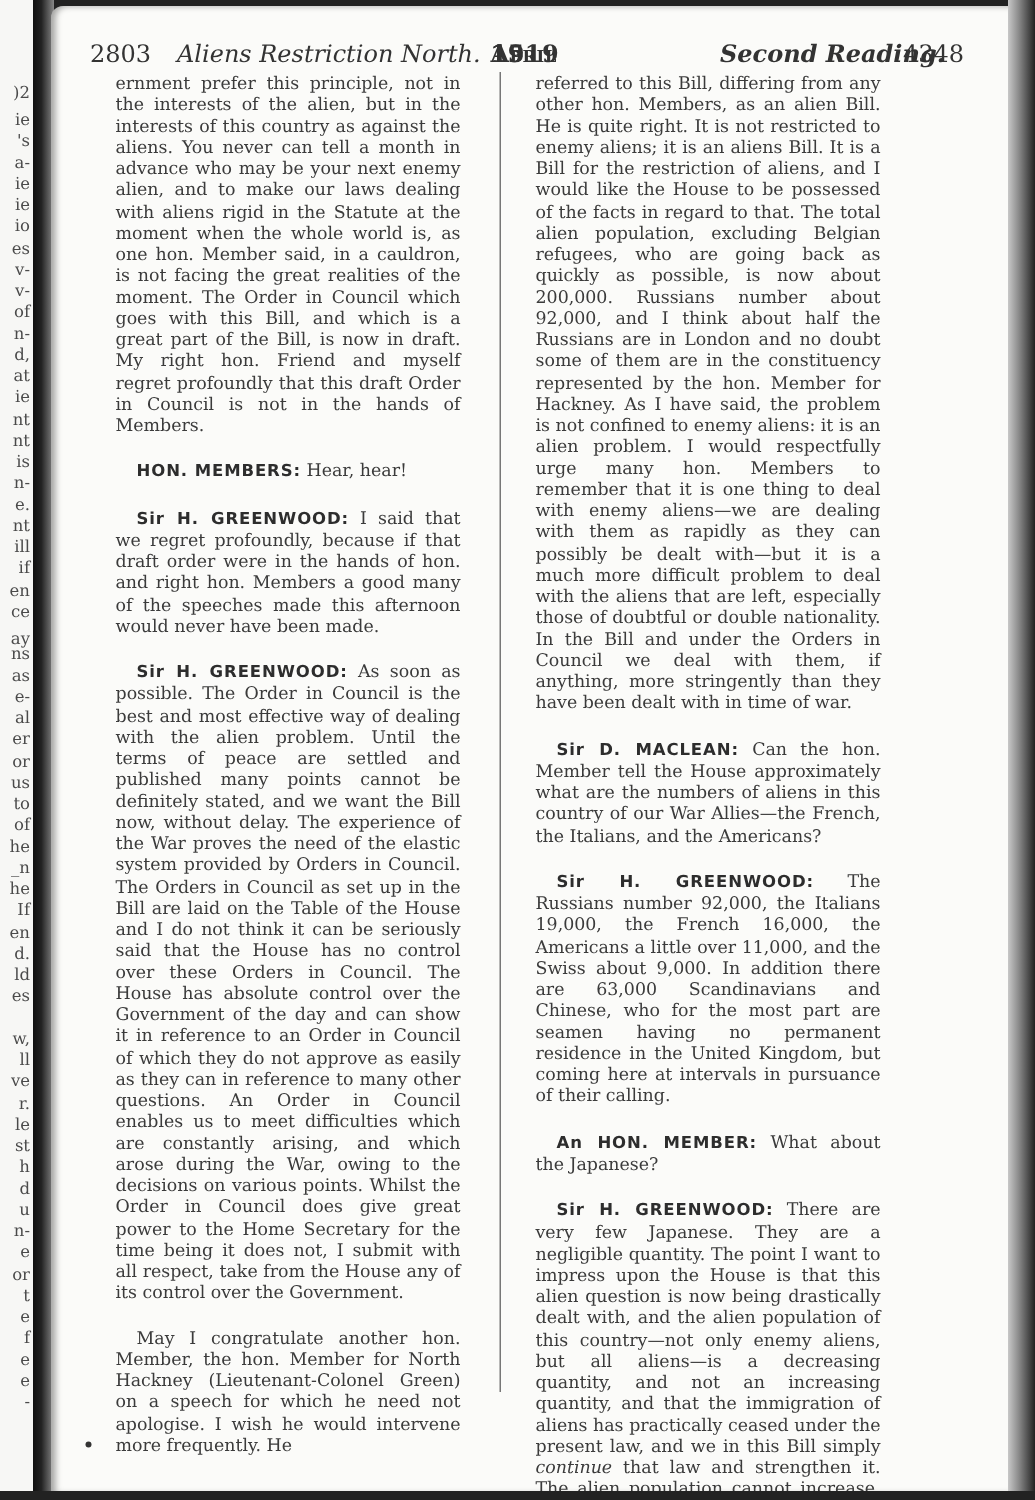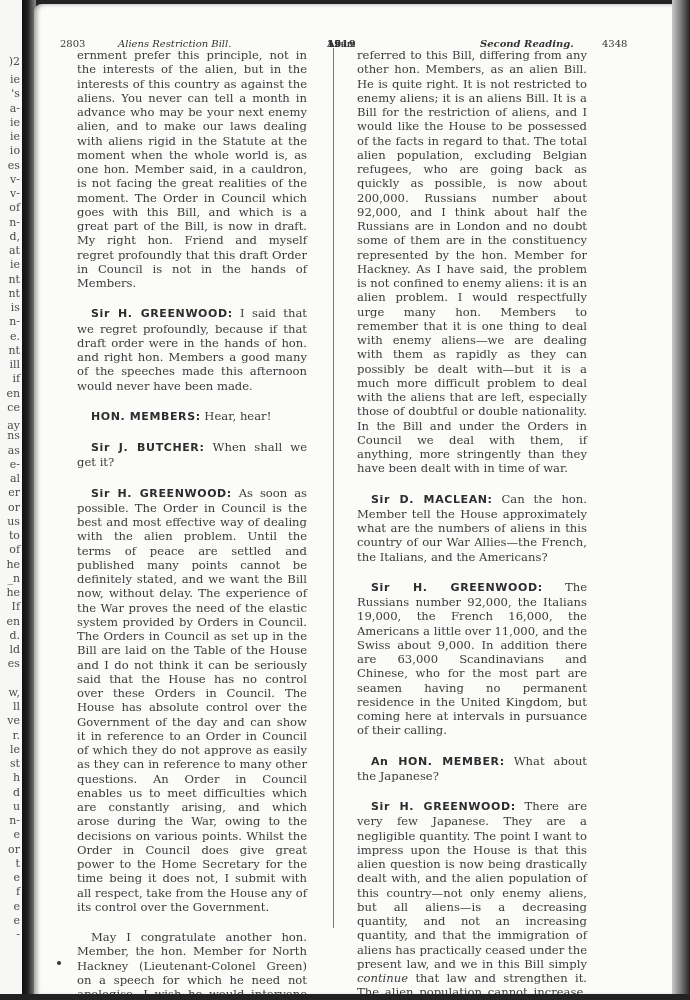--- a/index.html
+++ b/index.html
@@ -28,22 +28,22 @@
     box-shadow: inset 3px 0 4px rgba(0,0,0,0.35);
   }
   .right-edge {
     position: absolute; left: 672px; top: 0; width: 18px; height: 1000px;
     background: linear-gradient(to right, #c8c8c8 0%, #8a8a8a 40%, #222 100%);
   }
   .topbar { position: absolute; left: 0; top: 0; width: 690px; height: 6px; background: #222; }
   .bottombar { position: absolute; left: 0; top: 994px; width: 690px; height: 6px; background: #222; }
 
   .header {
-    position: absolute; top: 34px; left: 26px; width: 574px; height: 16px;
-    font-size: 10px; color: #333;
+    position: absolute; top: 22px; left: 26px; width: 574px; height: 16px;
+    font-size: 16px; color: #333;
   }
   .header span { position: absolute; top: 0; white-space: nowrap; }
   .h-pl { left: 0; }
   .h-tl { left: 58px; font-style: italic; }
   .h-date { left: 267px; font-weight: bold; letter-spacing: 0.3px; }
   .h-date .sc { font-variant: small-caps; }
   .h-tr { left: 420px; font-style: italic; font-weight: bold; }
   .h-pr { left: 542px; }
 
   .col {
@@ -137,35 +137,34 @@
     <span class="frag" style="top: 884.25px;">f</span>
     <span class="frag" style="top: 898.5px;">e</span>
     <span class="frag" style="top: 912.75px;">e</span>
     <span class="frag" style="top: 927px;">-</span>
   </div>
 <div class="gutter"></div>
 
 <div class="page">
   <div class="header">
     <span class="h-pl">2803</span>
-    <span class="h-tl">Aliens Restriction Bill.</span>
+    <span class="h-tl">Aliens Restriction North.</span>
     <span class="h-date">
         <span>15</span> 
         <span class="sc">April</span> 
         <span>1919</span>
       </span>
     <span class="h-tr">Second Reading.</span>
     <span class="h-pr">4348</span>
   </div>
 
   <div class="col col-left">
     <p class="cont">ernment prefer this principle, not in the interests of the alien, but in the interests of this country as against the aliens. You never can tell a month in advance who may be your next enemy alien, and to make our laws dealing with aliens rigid in the Statute at the moment when the whole world is, as one hon. Member said, in a cauldron, is not facing the great realities of the moment. The Order in Council which goes with this Bill, and which is a great part of the Bill, is now in draft. My right hon. Friend and myself regret profoundly that this draft Order in Council is not in the hands of Members.</p>
+    <p class="para"><span class="speaker">HON. MEMBERS:</span><span> Hear, hear!</span></p>
     <p class="para"><span class="speaker">Sir H. GREENWOOD:</span><span> I said that we regret profoundly, because if that draft order were in the hands of hon. and right hon. Members a good many of the speeches made this afternoon would never have been made.</span></p>
-    <p class="para"><span class="speaker">HON. MEMBERS:</span><span> Hear, hear!</span></p>
-    <p class="para"><span class="speaker">Sir J. BUTCHER:</span><span> When shall we get it?</span></p>
     <p class="para"><span class="speaker">Sir H. GREENWOOD:</span><span> As soon as possible. The Order in Council is the best and most effective way of dealing with the alien problem. Until the terms of peace are settled and published many points cannot be definitely stated, and we want the Bill now, without delay. The experience of the War proves the need of the elastic system provided by Orders in Council. The Orders in Council as set up in the Bill are laid on the Table of the House and I do not think it can be seriously said that the House has no control over these Orders in Council. The House has absolute control over the Government of the day and can show it in reference to an Order in Council of which they do not approve as easily as they can in reference to many other questions. An Order in Council enables us to meet difficulties which are constantly arising, and which arose during the War, owing to the decisions on various points. Whilst the Order in Council does give great power to the Home Secretary for the time being it does not, I submit with all respect, take from the House any of its control over the Government.</span></p>
     <p class="para">May I congratulate another hon. Member, the hon. Member for North Hackney (Lieutenant-Colonel Green) on a speech for which he need not apologise. I wish he would intervene more frequently. He</p>
   </div>
 
   <div class="divider"></div>
 
   <div class="col col-right">
     <p class="cont">referred to this Bill, differing from any other hon. Members, as an alien Bill. He is quite right. It is not restricted to enemy aliens; it is an aliens Bill. It is a Bill for the restriction of aliens, and I would like the House to be possessed of the facts in regard to that. The total alien population, excluding Belgian refugees, who are going back as quickly as possible, is now about 200,000. Russians number about 92,000, and I think about half the Russians are in London and no doubt some of them are in the constituency represented by the hon. Member for Hackney. As I have said, the problem is not confined to enemy aliens: it is an alien problem. I would respectfully urge many hon. Members to remember that it is one thing to deal with enemy aliens—we are dealing with them as rapidly as they can possibly be dealt with—but it is a much more difficult problem to deal with the aliens that are left, especially those of doubtful or double nationality. In the Bill and under the Orders in Council we deal with them, if anything, more stringently than they have been dealt with in time of war.</p>
     <p class="para"><span class="speaker">Sir D. MACLEAN:</span><span> Can the hon. Member tell the House approximately what are the numbers of aliens in this country of our War Allies—the French, the Italians, and the Americans?</span></p>
     <p class="para"><span class="speaker">Sir H. GREENWOOD:</span><span> The Russians number 92,000, the Italians 19,000, the French 16,000, the Americans a little over 11,000, and the Swiss about 9,000. In addition there are 63,000 Scandinavians and Chinese, who for the most part are seamen having no permanent residence in the United Kingdom, but coming here at intervals in pursuance of their calling.</span></p>

